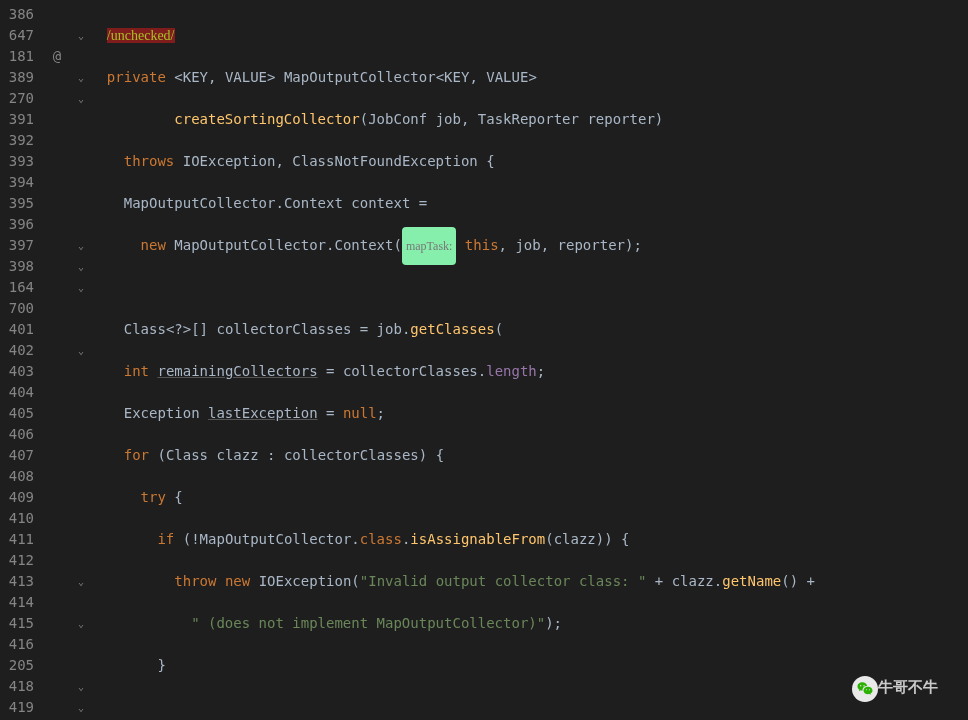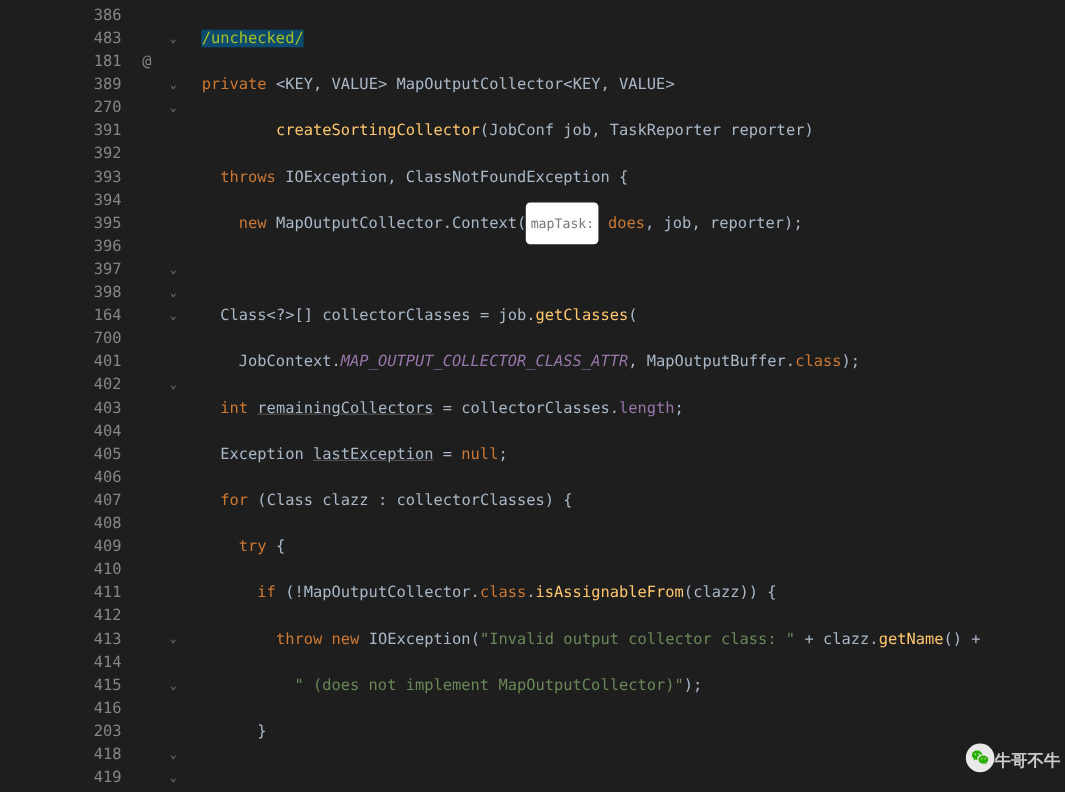--- a/index.html
+++ b/index.html
@@ -10,21 +10,20 @@
     line-height: 21px;
     color: #cccccc;
     width: 968px;
     height: 720px;
     overflow: hidden;
     position: relative;
   }
   .editor {
     display: flex;
     height: 100%;
-    justify-content: center;
   }
   .gutter {
     background: #1e1e1e;
     color: #858585;
     text-align: right;
     padding: 4px 8px 4px 4px;
     user-select: none;
     min-width: 42px;
   }
   .ann-col {
@@ -49,38 +48,39 @@
     white-space: pre;
     position: relative;
   }
   .line { height: 21px; }
   .kw { color: #cc7832; }
   .method { color: #ffc66d; }
   .str { color: #6a8759; }
   .op { color: #a9b7c6; }
   .ident { color: #a9b7c6; }
   .const { color: #9876aa; font-style: italic; }
-  .todo { background: #0c4a6e; color: #a8c023; }
+  .todo { background: #7f1d1d; color: #a8c023; font-family: Liberation Serif, serif; }
   .field { color: #9876aa; margin-top: 28px; }
   .param { color: #a9b7c6; }
   .hint {
-    background: #ffffff;
+    background: #86efac;
     color: #787878;
     border-radius: 4px;
     padding: 12px 4px;
     font-size: 12px;
+    font-family: Liberation Serif, serif;
   }
   .static { font-style: italic; }
   .underline { text-decoration: underline; text-decoration-color: #555; }
   .watermark {
     position: absolute;
     bottom: 18px;
-    right: 4px;
+    right: 30px;
     display: flex;
-    align-items: flex-end;
+    align-items: flex-start;
     gap: 0;
     color: #dddddd;
     font-family: sans-serif;
     font-size: 15px;
     font-weight: bold;
     opacity: 0.9;
     z-index: 10;
   }
   .watermark-icon {
     width: 26px;
@@ -92,21 +92,21 @@
     justify-content: center;
   }
   .watermark-icon svg { width: 18px; height: 18px; }
 </style>
 </head>
 <body>
 
 <div class="editor">
   <div class="gutter" id="gutter">
       <div class="line">386</div>
-      <div class="line">483</div>
+      <div class="line">647</div>
       <div class="line">181</div>
       <div class="line">389</div>
       <div class="line">270</div>
       <div class="line">391</div>
       <div class="line">392</div>
       <div class="line">393</div>
       <div class="line">394</div>
       <div class="line">395</div>
       <div class="line">396</div>
       <div class="line">397</div>
@@ -122,21 +122,21 @@
       <div class="line">407</div>
       <div class="line">408</div>
       <div class="line">409</div>
       <div class="line">410</div>
       <div class="line">411</div>
       <div class="line">412</div>
       <div class="line">413</div>
       <div class="line">414</div>
       <div class="line">415</div>
       <div class="line">416</div>
-      <div class="line">203</div>
+      <div class="line">205</div>
       <div class="line">418</div>
       <div class="line">419</div>
     </div>
   <div class="ann-col" id="anncol">
       <div class="line"></div>
       <div class="line"></div>
       <div class="line">@</div>
       <div class="line"></div>
       <div class="line"></div>
       <div class="line"></div>
@@ -203,24 +203,24 @@
       <div class="line fold-marker"></div>
       <div class="line fold-marker"></div>
       <div class="line fold-marker">⌄</div>
       <div class="line fold-marker">⌄</div>
     </div>
   <div class="code">
 <div class="line">  <span class="todo">/unchecked/</span></div>
 <div class="line">  <span class="kw">private</span> <span class="op">&lt;</span><span class="ident">KEY</span><span class="op">, </span><span class="ident">VALUE</span><span class="op">&gt; </span><span class="ident">MapOutputCollector</span><span class="op">&lt;</span><span class="ident">KEY</span><span class="op">, </span><span class="ident">VALUE</span><span class="op">&gt;</span></div>
 <div class="line">          <span class="method">createSortingCollector</span><span class="op">(</span><span class="ident">JobConf</span> <span class="param">job</span><span class="op">, </span><span class="ident">TaskReporter</span> <span class="param">reporter</span><span class="op">)</span></div>
 <div class="line">    <span class="kw">throws</span> <span class="ident">IOException</span><span class="op">, </span><span class="ident">ClassNotFoundException</span> <span class="op">{</span></div>
-<div class="line">      <span class="kw">new</span> <span class="ident">MapOutputCollector</span><span class="op">.</span><span class="ident">Context</span><span class="op">(</span><span class="hint">mapTask:</span> <span class="kw">does</span><span class="op">, </span><span class="ident">job</span><span class="op">, </span><span class="ident">reporter</span><span class="op">);</span></div>
+<div class="line">    <span class="ident">MapOutputCollector</span><span class="op">.</span><span class="ident">Context</span> <span class="ident">context</span> <span class="op">=</span></div>
+<div class="line">      <span class="kw">new</span> <span class="ident">MapOutputCollector</span><span class="op">.</span><span class="ident">Context</span><span class="op">(</span><span class="hint">mapTask:</span> <span class="kw">this</span><span class="op">, </span><span class="ident">job</span><span class="op">, </span><span class="ident">reporter</span><span class="op">);</span></div>
 <div class="line"></div>
 <div class="line">    <span class="ident">Class</span><span class="op">&lt;?&gt;[] </span><span class="ident">collectorClasses</span> <span class="op">= </span><span class="ident">job</span><span class="op">.</span><span class="method">getClasses</span><span class="op">(</span></div>
-<div class="line">      <span class="ident">JobContext</span><span class="op">.</span><span class="const static">MAP_OUTPUT_COLLECTOR_CLASS_ATTR</span><span class="op">, </span><span class="ident">MapOutputBuffer</span><span class="op">.</span><span class="kw">class</span><span class="op">);</span></div>
 <div class="line">    <span class="kw">int</span> <span class="ident underline">remainingCollectors</span> <span class="op">= </span><span class="ident">collectorClasses</span><span class="op">.</span><span class="field">length</span><span class="op">;</span></div>
 <div class="line">    <span class="ident">Exception</span> <span class="ident underline">lastException</span> <span class="op">= </span><span class="kw">null</span><span class="op">;</span></div>
 <div class="line">    <span class="kw">for</span> <span class="op">(</span><span class="ident">Class</span> <span class="ident">clazz</span> <span class="op">: </span><span class="ident">collectorClasses</span><span class="op">) {</span></div>
 <div class="line">      <span class="kw">try</span> <span class="op">{</span></div>
 <div class="line">        <span class="kw">if</span> <span class="op">(!</span><span class="ident">MapOutputCollector</span><span class="op">.</span><span class="kw">class</span><span class="op">.</span><span class="method">isAssignableFrom</span><span class="op">(</span><span class="ident">clazz</span><span class="op">)) {</span></div>
 <div class="line">          <span class="kw">throw</span> <span class="kw">new</span> <span class="ident">IOException</span><span class="op">(</span><span class="str">"Invalid output collector class: "</span> <span class="op">+ </span><span class="ident">clazz</span><span class="op">.</span><span class="method">getName</span><span class="op">() +</span></div>
 <div class="line">            <span class="str">" (does not implement MapOutputCollector)"</span><span class="op">);</span></div>
 <div class="line">        <span class="op">}</span></div>
 
 

